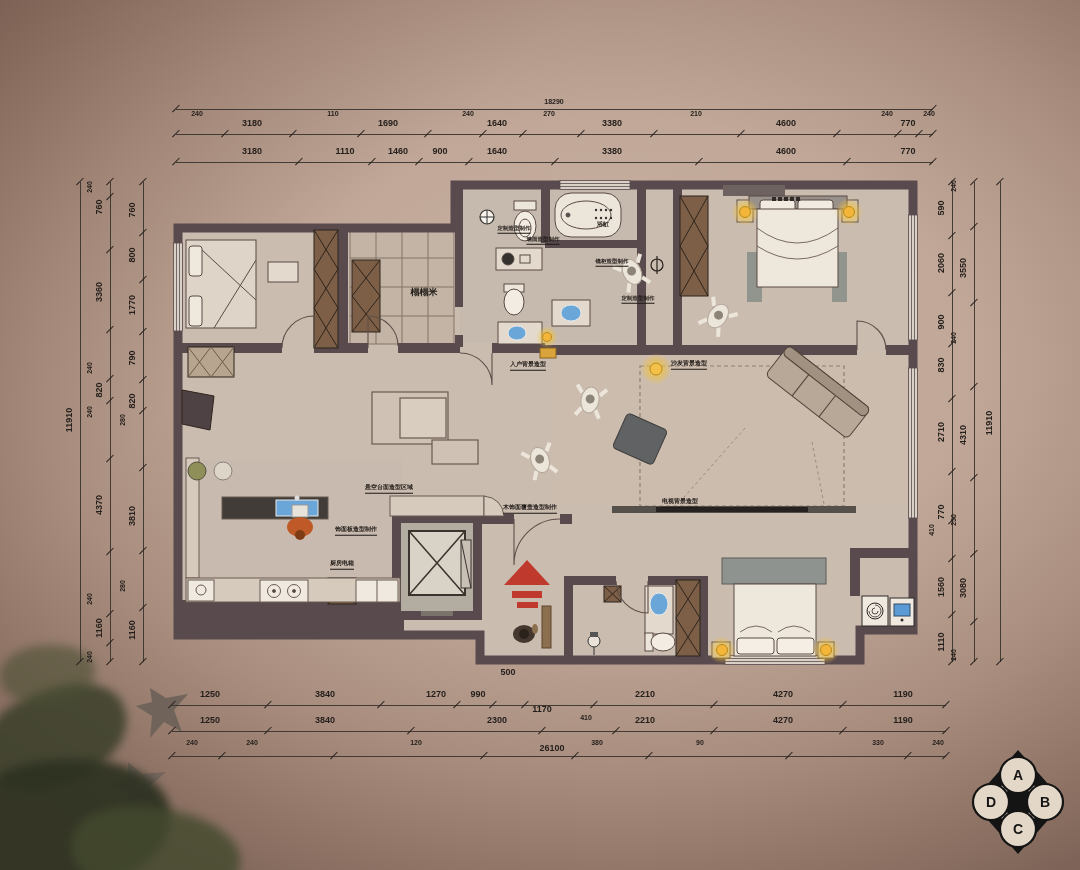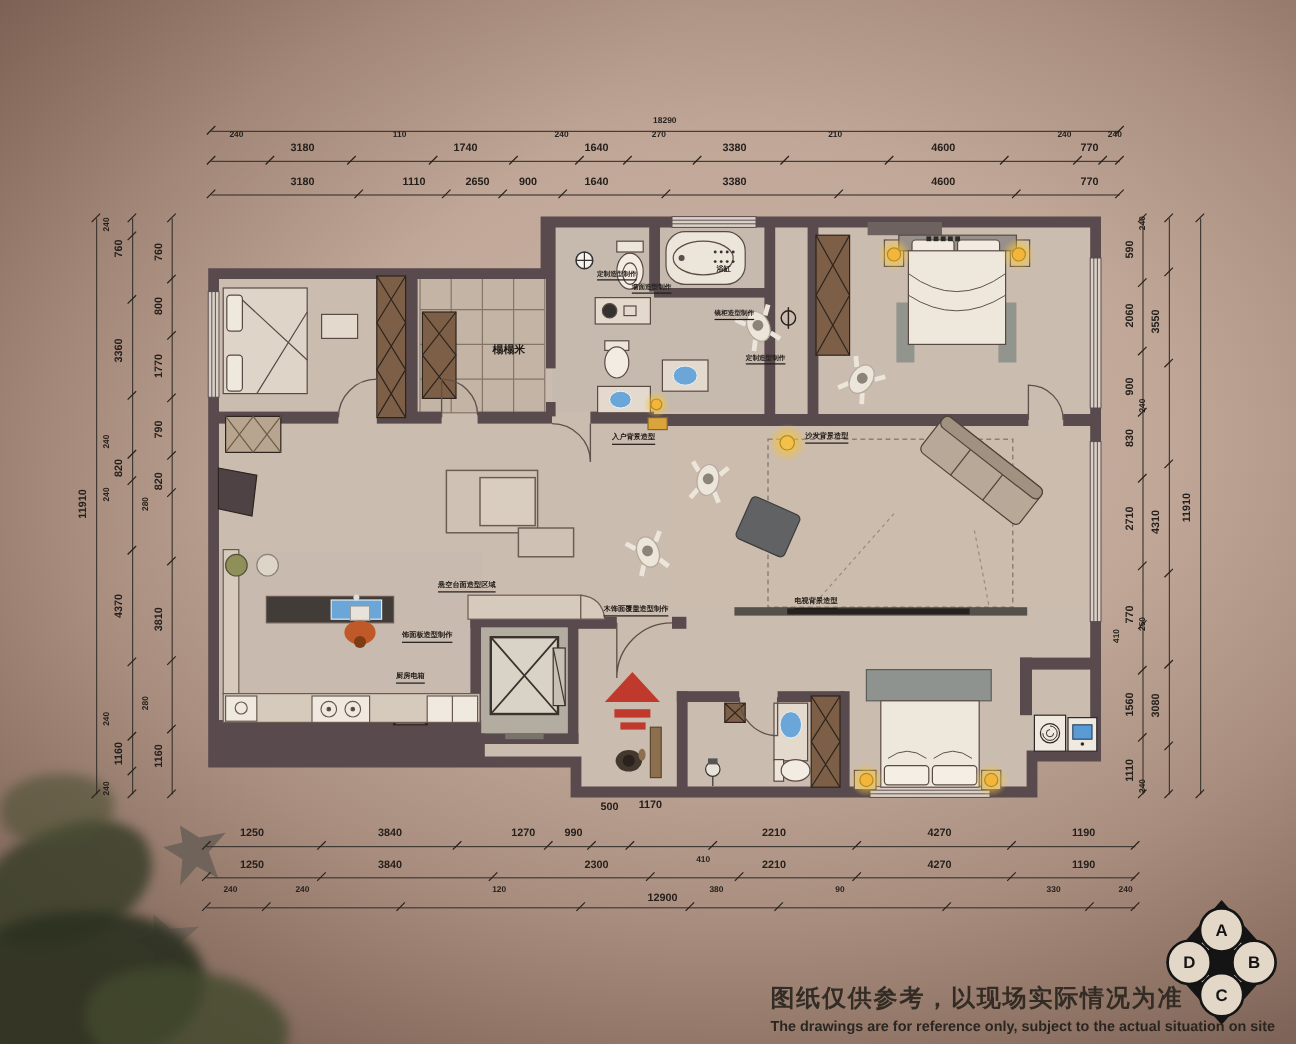--- a/index.html
+++ b/index.html
@@ -375,21 +375,21 @@
       <div class="tick" style="left: 575.5px; top: 133.3px;"></div>
       <div class="tick" style="left: 649px; top: 133.3px;"></div>
       <div class="tick" style="left: 736px; top: 133.3px;"></div>
       <div class="tick" style="left: 831.5px; top: 133.3px;"></div>
       <div class="tick" style="left: 892.5px; top: 133.3px;"></div>
       <div class="tick" style="left: 913.5px; top: 133.3px;"></div>
       <div class="tick" style="left: 928px; top: 133.3px;"></div>
       <div class="dimlabel small" style="left: 197px; top: 113px;">240</div>
       <div class="dimlabel" style="left: 252px; top: 123px;">3180</div>
       <div class="dimlabel small" style="left: 333px; top: 113px;">110</div>
-      <div class="dimlabel" style="left: 388px; top: 123px;">1740</div>
+      <div class="dimlabel" style="left: 388px; top: 123px;">1690</div>
       <div class="dimlabel small" style="left: 468px; top: 113px;">240</div>
       <div class="dimlabel" style="left: 497px; top: 123px;">1640</div>
       <div class="dimlabel small" style="left: 549px; top: 113px;">270</div>
       <div class="dimlabel" style="left: 612px; top: 123px;">3380</div>
       <div class="dimlabel small" style="left: 696px; top: 113px;">210</div>
       <div class="dimlabel" style="left: 786px; top: 123px;">4600</div>
       <div class="dimlabel small" style="left: 887px; top: 113px;">240</div>
       <div class="dimlabel" style="left: 908px; top: 123px;">770</div>
       <div class="dimlabel small" style="left: 929px; top: 113px;">240</div>
       <div class="dimline" style="left: 176px; top: 162px; width: 757px; height: 1px;"></div>
@@ -397,21 +397,21 @@
       <div class="tick" style="left: 293.5px; top: 161.3px;"></div>
       <div class="tick" style="left: 366.5px; top: 161.3px;"></div>
       <div class="tick" style="left: 414px; top: 161.3px;"></div>
       <div class="tick" style="left: 463.5px; top: 161.3px;"></div>
       <div class="tick" style="left: 549.5px; top: 161.3px;"></div>
       <div class="tick" style="left: 694px; top: 161.3px;"></div>
       <div class="tick" style="left: 842px; top: 161.3px;"></div>
       <div class="tick" style="left: 928px; top: 161.3px;"></div>
       <div class="dimlabel" style="left: 252px; top: 151px;">3180</div>
       <div class="dimlabel" style="left: 345px; top: 151px;">1110</div>
-      <div class="dimlabel" style="left: 398px; top: 151px;">2650</div>
+      <div class="dimlabel" style="left: 398px; top: 151px;">1460</div>
       <div class="dimlabel" style="left: 440px; top: 151px;">900</div>
       <div class="dimlabel" style="left: 497px; top: 151px;">1640</div>
       <div class="dimlabel" style="left: 612px; top: 151px;">3380</div>
       <div class="dimlabel" style="left: 786px; top: 151px;">4600</div>
       <div class="dimlabel" style="left: 908px; top: 151px;">770</div>
       <div class="dimline" style="left: 172px; top: 705px; width: 774px; height: 1px;"></div>
       <div class="tick" style="left: 167px; top: 704.3px;"></div>
       <div class="tick" style="left: 262.5px; top: 704.3px;"></div>
       <div class="tick" style="left: 375.5px; top: 704.3px;"></div>
       <div class="tick" style="left: 452px; top: 704.3px;"></div>
@@ -419,21 +419,21 @@
       <div class="tick" style="left: 520px; top: 704.3px;"></div>
       <div class="tick" style="left: 588.5px; top: 704.3px;"></div>
       <div class="tick" style="left: 709px; top: 704.3px;"></div>
       <div class="tick" style="left: 838px; top: 704.3px;"></div>
       <div class="tick" style="left: 941px; top: 704.3px;"></div>
       <div class="dimlabel" style="left: 210px; top: 694px;">1250</div>
       <div class="dimlabel" style="left: 325px; top: 694px;">3840</div>
       <div class="dimlabel" style="left: 436px; top: 694px;">1270</div>
       <div class="dimlabel" style="left: 478px; top: 694px;">990</div>
       <div class="dimlabel" style="left: 508px; top: 672px;">500</div>
-      <div class="dimlabel" style="left: 542px; top: 670px;">1170</div>
+      <div class="dimlabel" style="left: 542px; top: 709px;">1170</div>
       <div class="dimlabel" style="left: 645px; top: 694px;">2210</div>
       <div class="dimlabel" style="left: 783px; top: 694px;">4270</div>
       <div class="dimlabel" style="left: 903px; top: 694px;">1190</div>
       <div class="dimline" style="left: 172px; top: 731px; width: 774px; height: 1px;"></div>
       <div class="tick" style="left: 167px; top: 730.3px;"></div>
       <div class="tick" style="left: 262.5px; top: 730.3px;"></div>
       <div class="tick" style="left: 406px; top: 730.3px;"></div>
       <div class="tick" style="left: 536.5px; top: 730.3px;"></div>
       <div class="tick" style="left: 610.5px; top: 730.3px;"></div>
       <div class="tick" style="left: 709px; top: 730.3px;"></div>
@@ -452,21 +452,21 @@
       <div class="tick" style="left: 329px; top: 755.3px;"></div>
       <div class="tick" style="left: 479px; top: 755.3px;"></div>
       <div class="tick" style="left: 569.5px; top: 755.3px;"></div>
       <div class="tick" style="left: 643.5px; top: 755.3px;"></div>
       <div class="tick" style="left: 784px; top: 755.3px;"></div>
       <div class="tick" style="left: 903px; top: 755.3px;"></div>
       <div class="tick" style="left: 941px; top: 755.3px;"></div>
       <div class="dimlabel small" style="left: 192px; top: 742px;">240</div>
       <div class="dimlabel small" style="left: 252px; top: 742px;">240</div>
       <div class="dimlabel small" style="left: 416px; top: 742px;">120</div>
-      <div class="dimlabel" style="left: 552px; top: 748px;">12900</div>
+      <div class="dimlabel" style="left: 552px; top: 748px;">26100</div>
       <div class="dimlabel small" style="left: 597px; top: 742px;">380</div>
       <div class="dimlabel small" style="left: 700px; top: 742px;">90</div>
       <div class="dimlabel small" style="left: 878px; top: 742px;">330</div>
       <div class="dimlabel small" style="left: 938px; top: 742px;">240</div>
       <div class="dimline" style="left: 80px; top: 182px; width: 1px; height: 480px;"></div>
       <div class="tick" style="left: 75px; top: 181.3px;"></div>
       <div class="tick" style="left: 75px; top: 661.3px;"></div>
       <div class="dimlabel vert" style="left: 69px; top: 420px;">11910</div>
       <div class="dimline" style="left: 110px; top: 182px; width: 1px; height: 480px;"></div>
       <div class="tick" style="left: 105px; top: 181.3px;"></div>
@@ -578,18 +578,14 @@
       <circle cx="77" cy="56" r="18" fill="#e3d7c8" stroke="#141414" stroke-width="2.2"></circle>
       <circle cx="50" cy="83" r="18" fill="#e3d7c8" stroke="#141414" stroke-width="2.2"></circle>
       <circle cx="23" cy="56" r="18" fill="#e3d7c8" stroke="#141414" stroke-width="2.2"></circle>
       <text x="50" y="34">A</text>
       <text x="77" y="61">B</text>
       <text x="50" y="88">C</text>
       <text x="23" y="61">D</text>
     </svg>
   </div>
 
-  <div class="watermark">
-    <div class="wm-cn">图纸仅供参考，以现场实际情况为准</div>
-    <div class="wm-en">The drawings are for reference only, subject to the actual situation on site</div>
-  </div>
 
 </div>
 
 </body></html>

